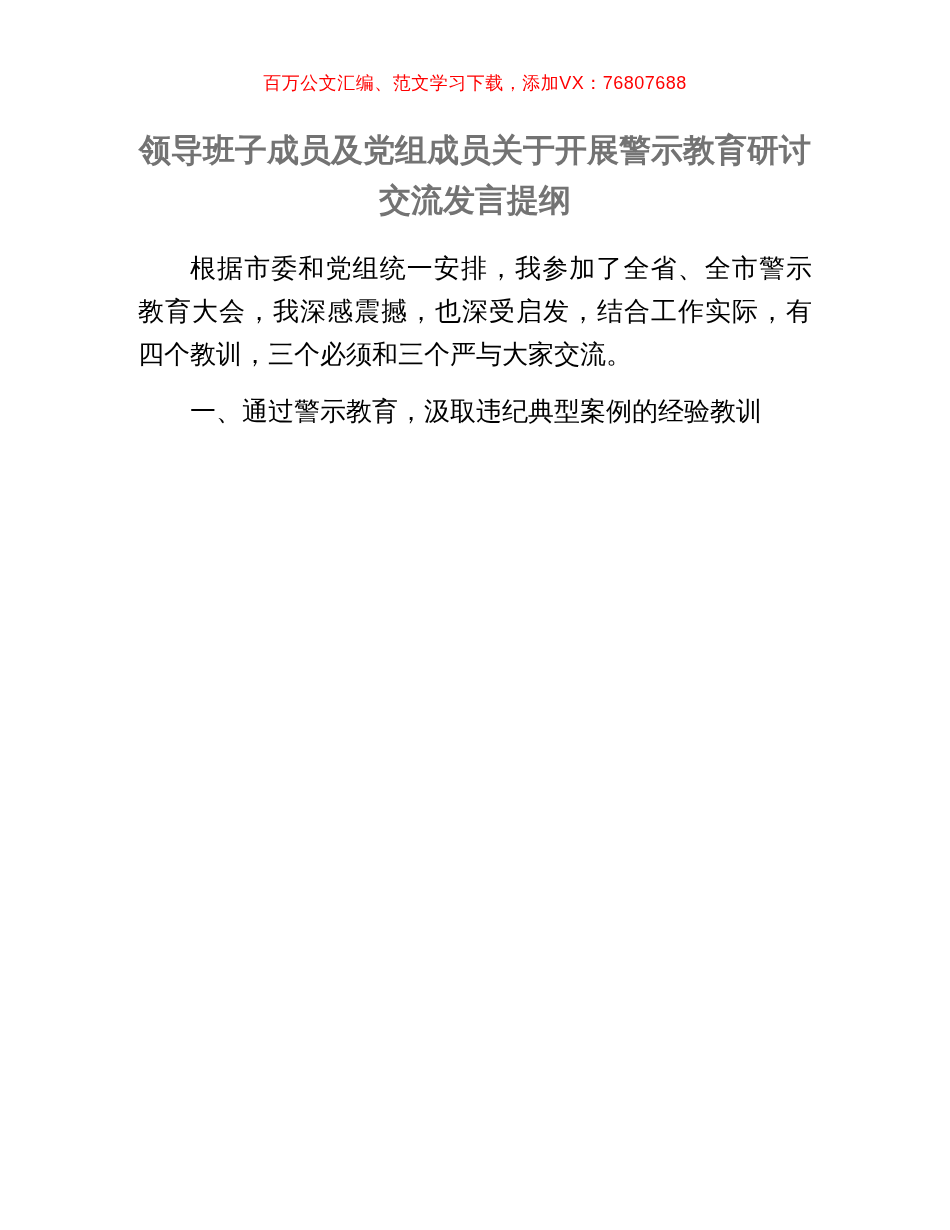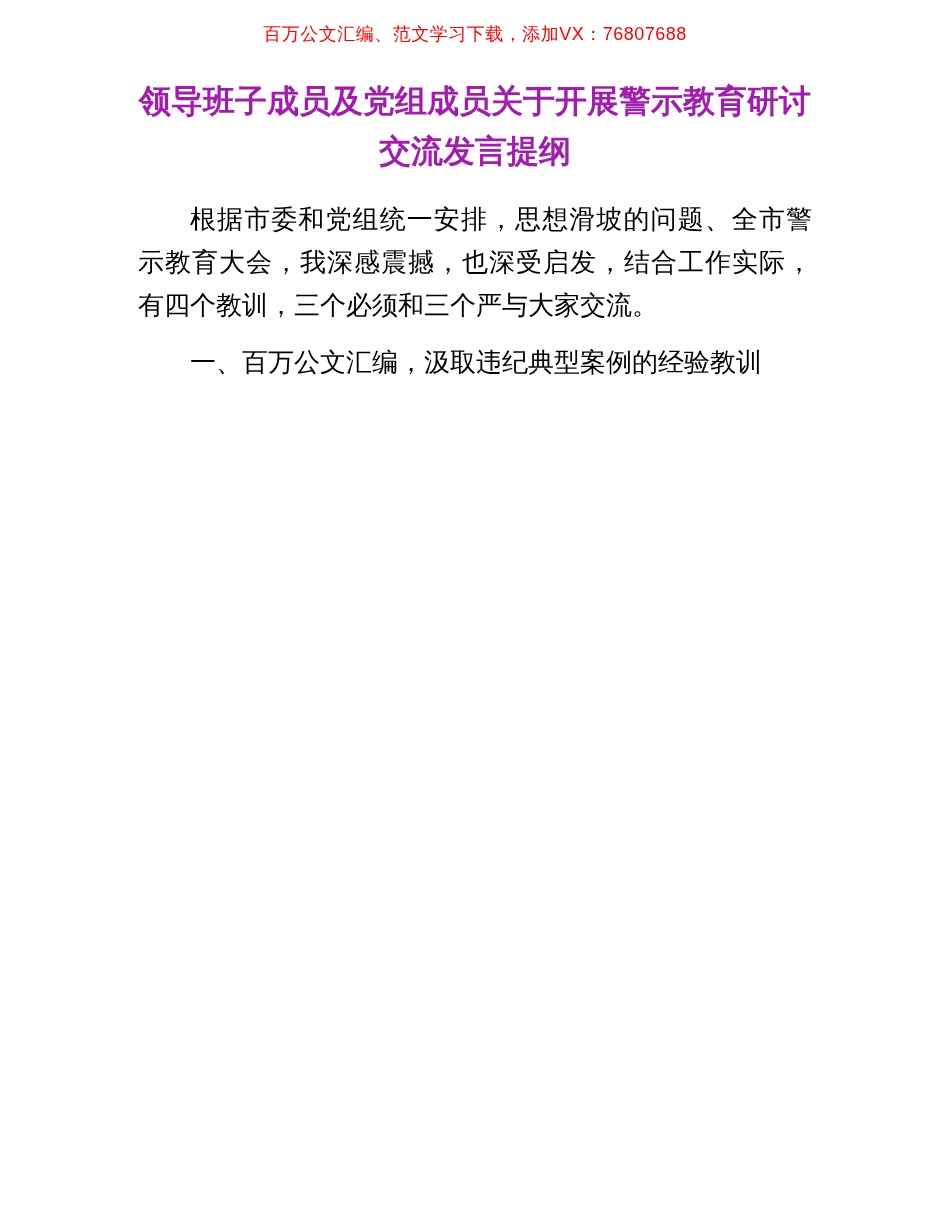--- a/index.html
+++ b/index.html
@@ -13,38 +13,38 @@
       height: 1230px;
       font-family: "Liberation Serif", serif;
       color: #000000;
       overflow: hidden;
     }
     .page {
       box-sizing: border-box;
       width: 950px;
       height: 1230px;
       background: #ffffff;
-      padding: 22px 138px 40px 138px;
+      padding: 71px 138px 40px 138px;
     }
     .notice {
       color: #fe0000;
       text-align: center;
       font-size: 18px;
       font-family: "Liberation Sans", sans-serif;
       letter-spacing: 0.5px;
       margin: 0 0 30px 0;
       line-height: 24px;
     }
     .title {
       font-size: 32px;
       font-weight: bold;
       text-align: center;
       line-height: 50px;
       margin: 0 0 22px 0;
-      color: #a21caf;
+      color: #737373;
       font-family: "Liberation Serif", serif;
     }
     .para {
       font-size: 26px;
       line-height: 43px;
       text-align: justify;
       text-justify: inter-ideograph;
       text-indent: 2em;
       margin: 0 0 14px 0;
       color: #000000;
@@ -58,19 +58,19 @@
   </style>
 </head>
 <body>
 
 <div class="page">
 
   <div class="notice">百万公文汇编、范文学习下载，添加VX：76807688</div>
 
   <h1 class="title">领导班子成员及党组成员关于开展警示教育研讨交流发言提纲</h1>
 
-  <p class="para">根据市委和党组统一安排，思想滑坡的问题、全市警示教育大会，我深感震撼，也深受启发，结合工作实际，有四个教训，三个必须和三个严与大家交流。</p>
+  <p class="para">根据市委和党组统一安排，我参加了全省、全市警示教育大会，我深感震撼，也深受启发，结合工作实际，有四个教训，三个必须和三个严与大家交流。</p>
 
-  <p class="para section-heading">一、百万公文汇编，汲取违纪典型案例的经验教训</p>
+  <p class="para section-heading">一、通过警示教育，汲取违纪典型案例的经验教训</p>
 
 
 
 </div>
 
 </body></html>

